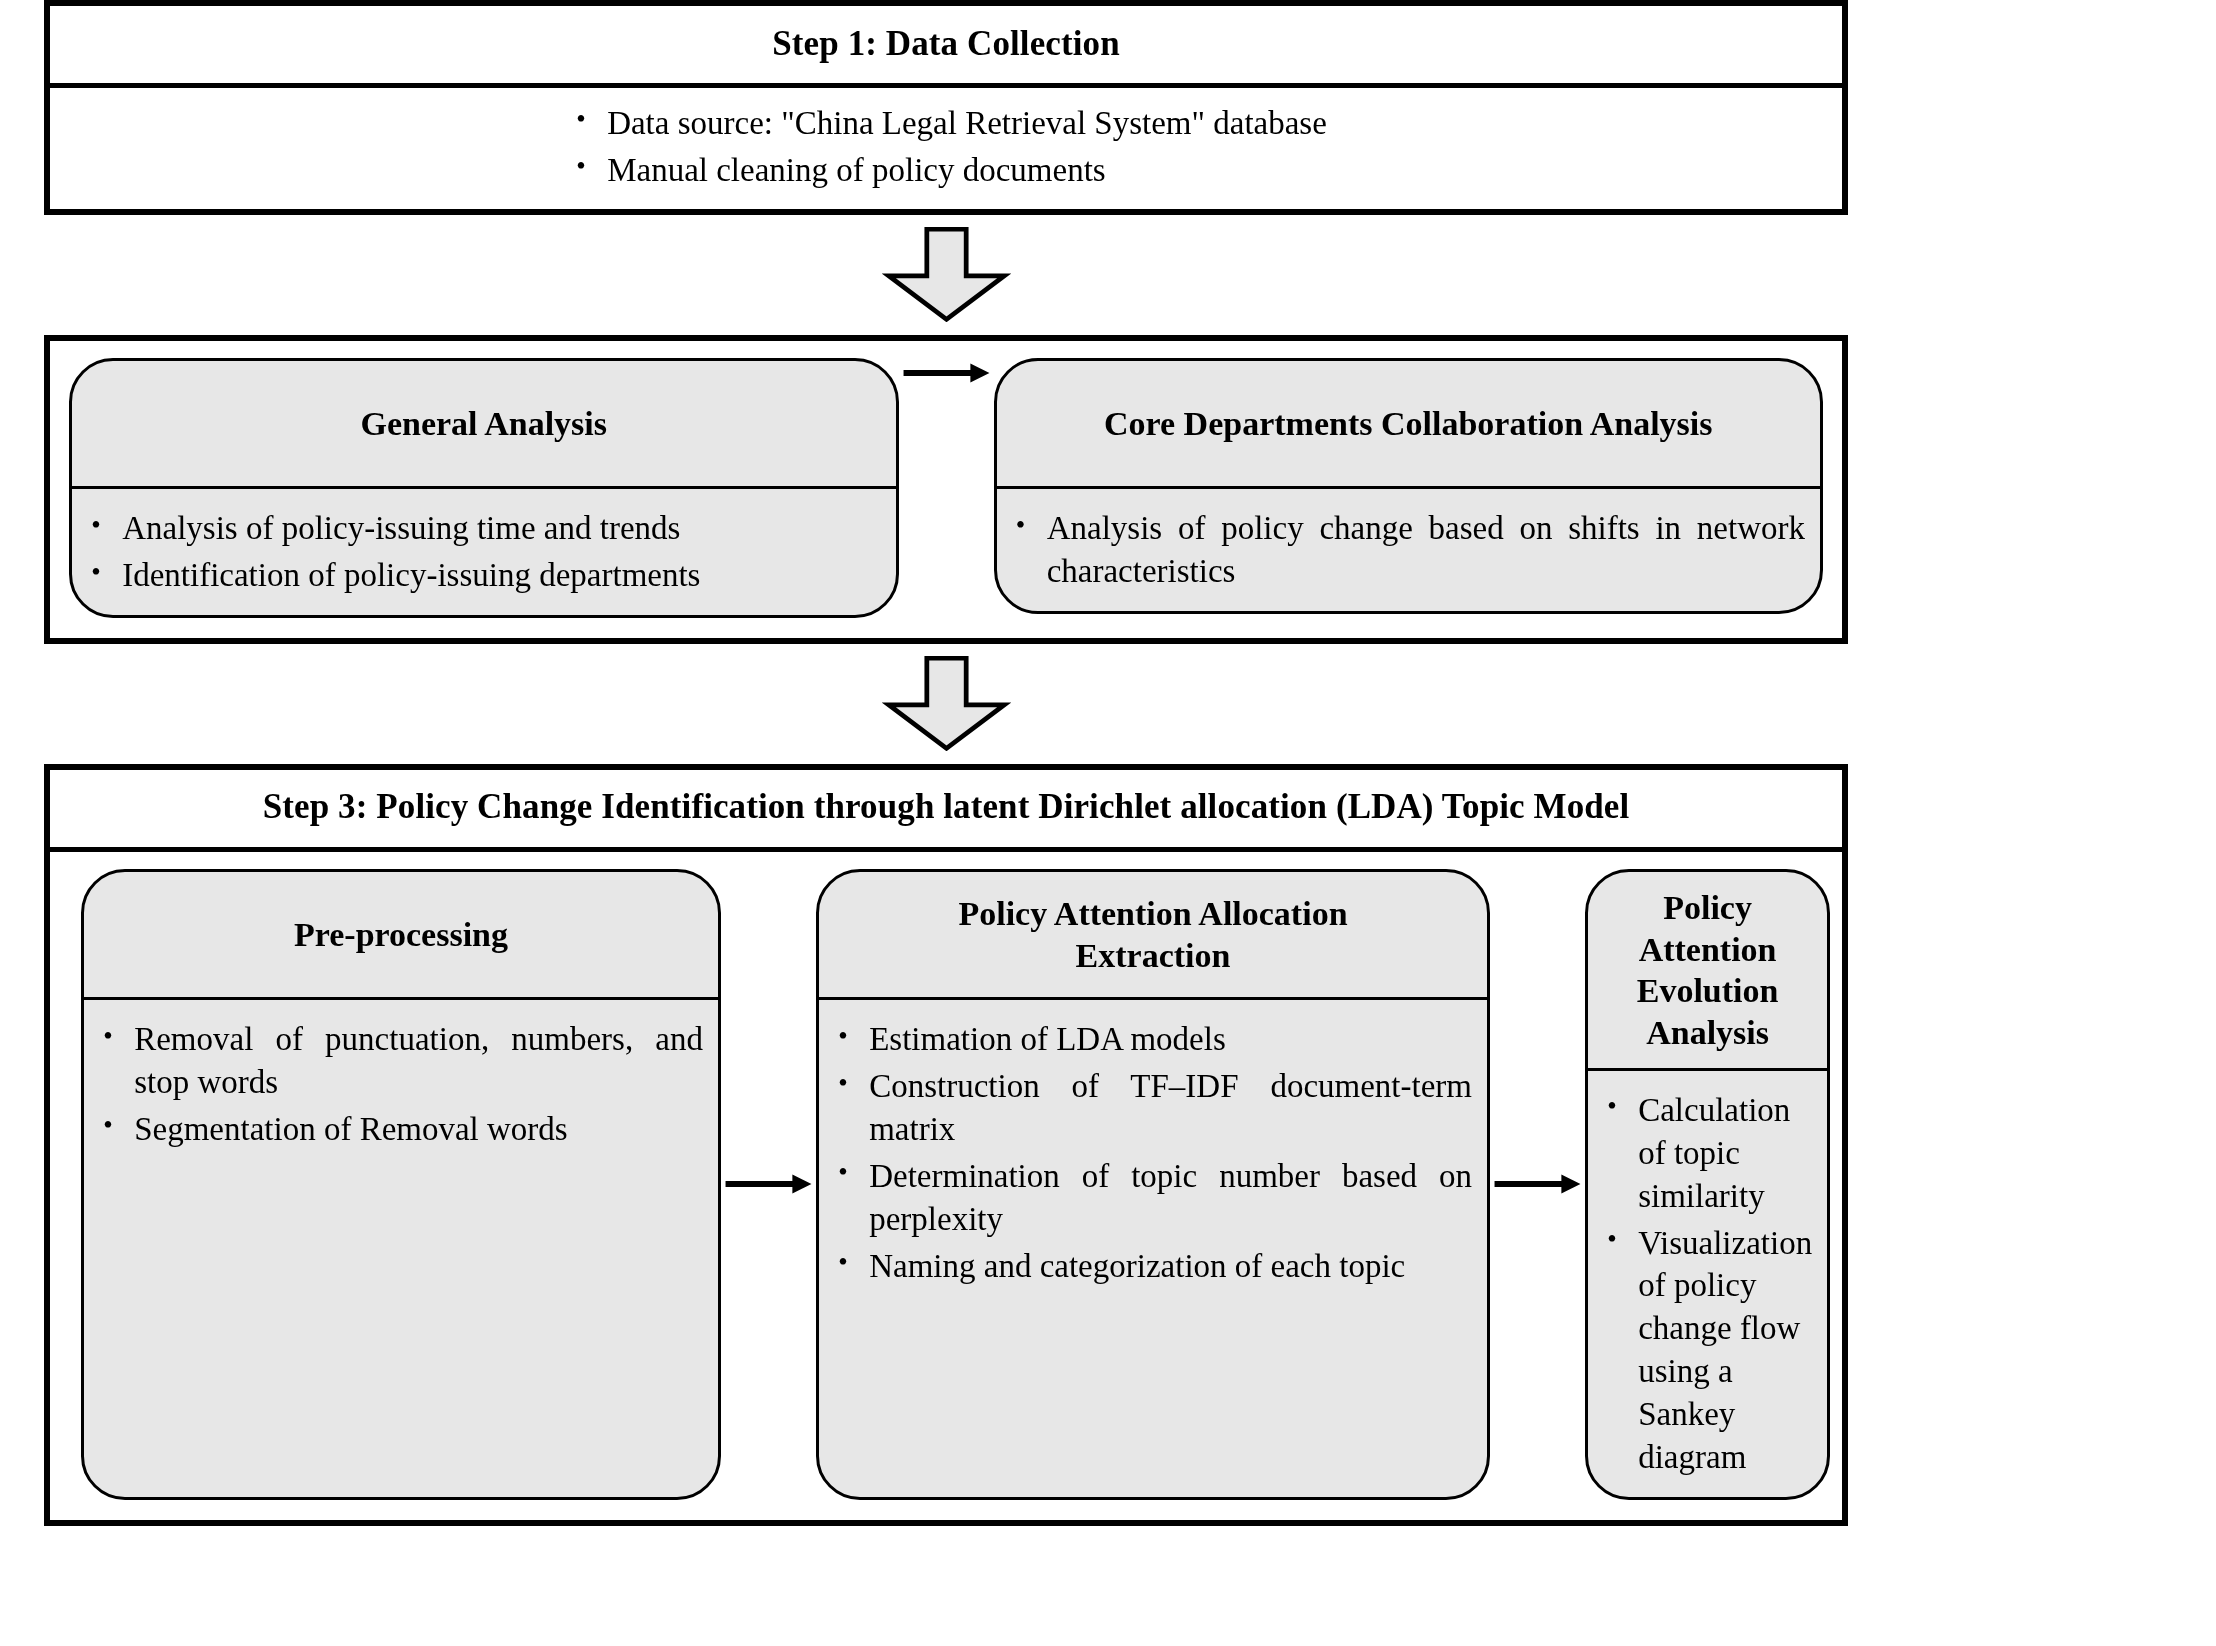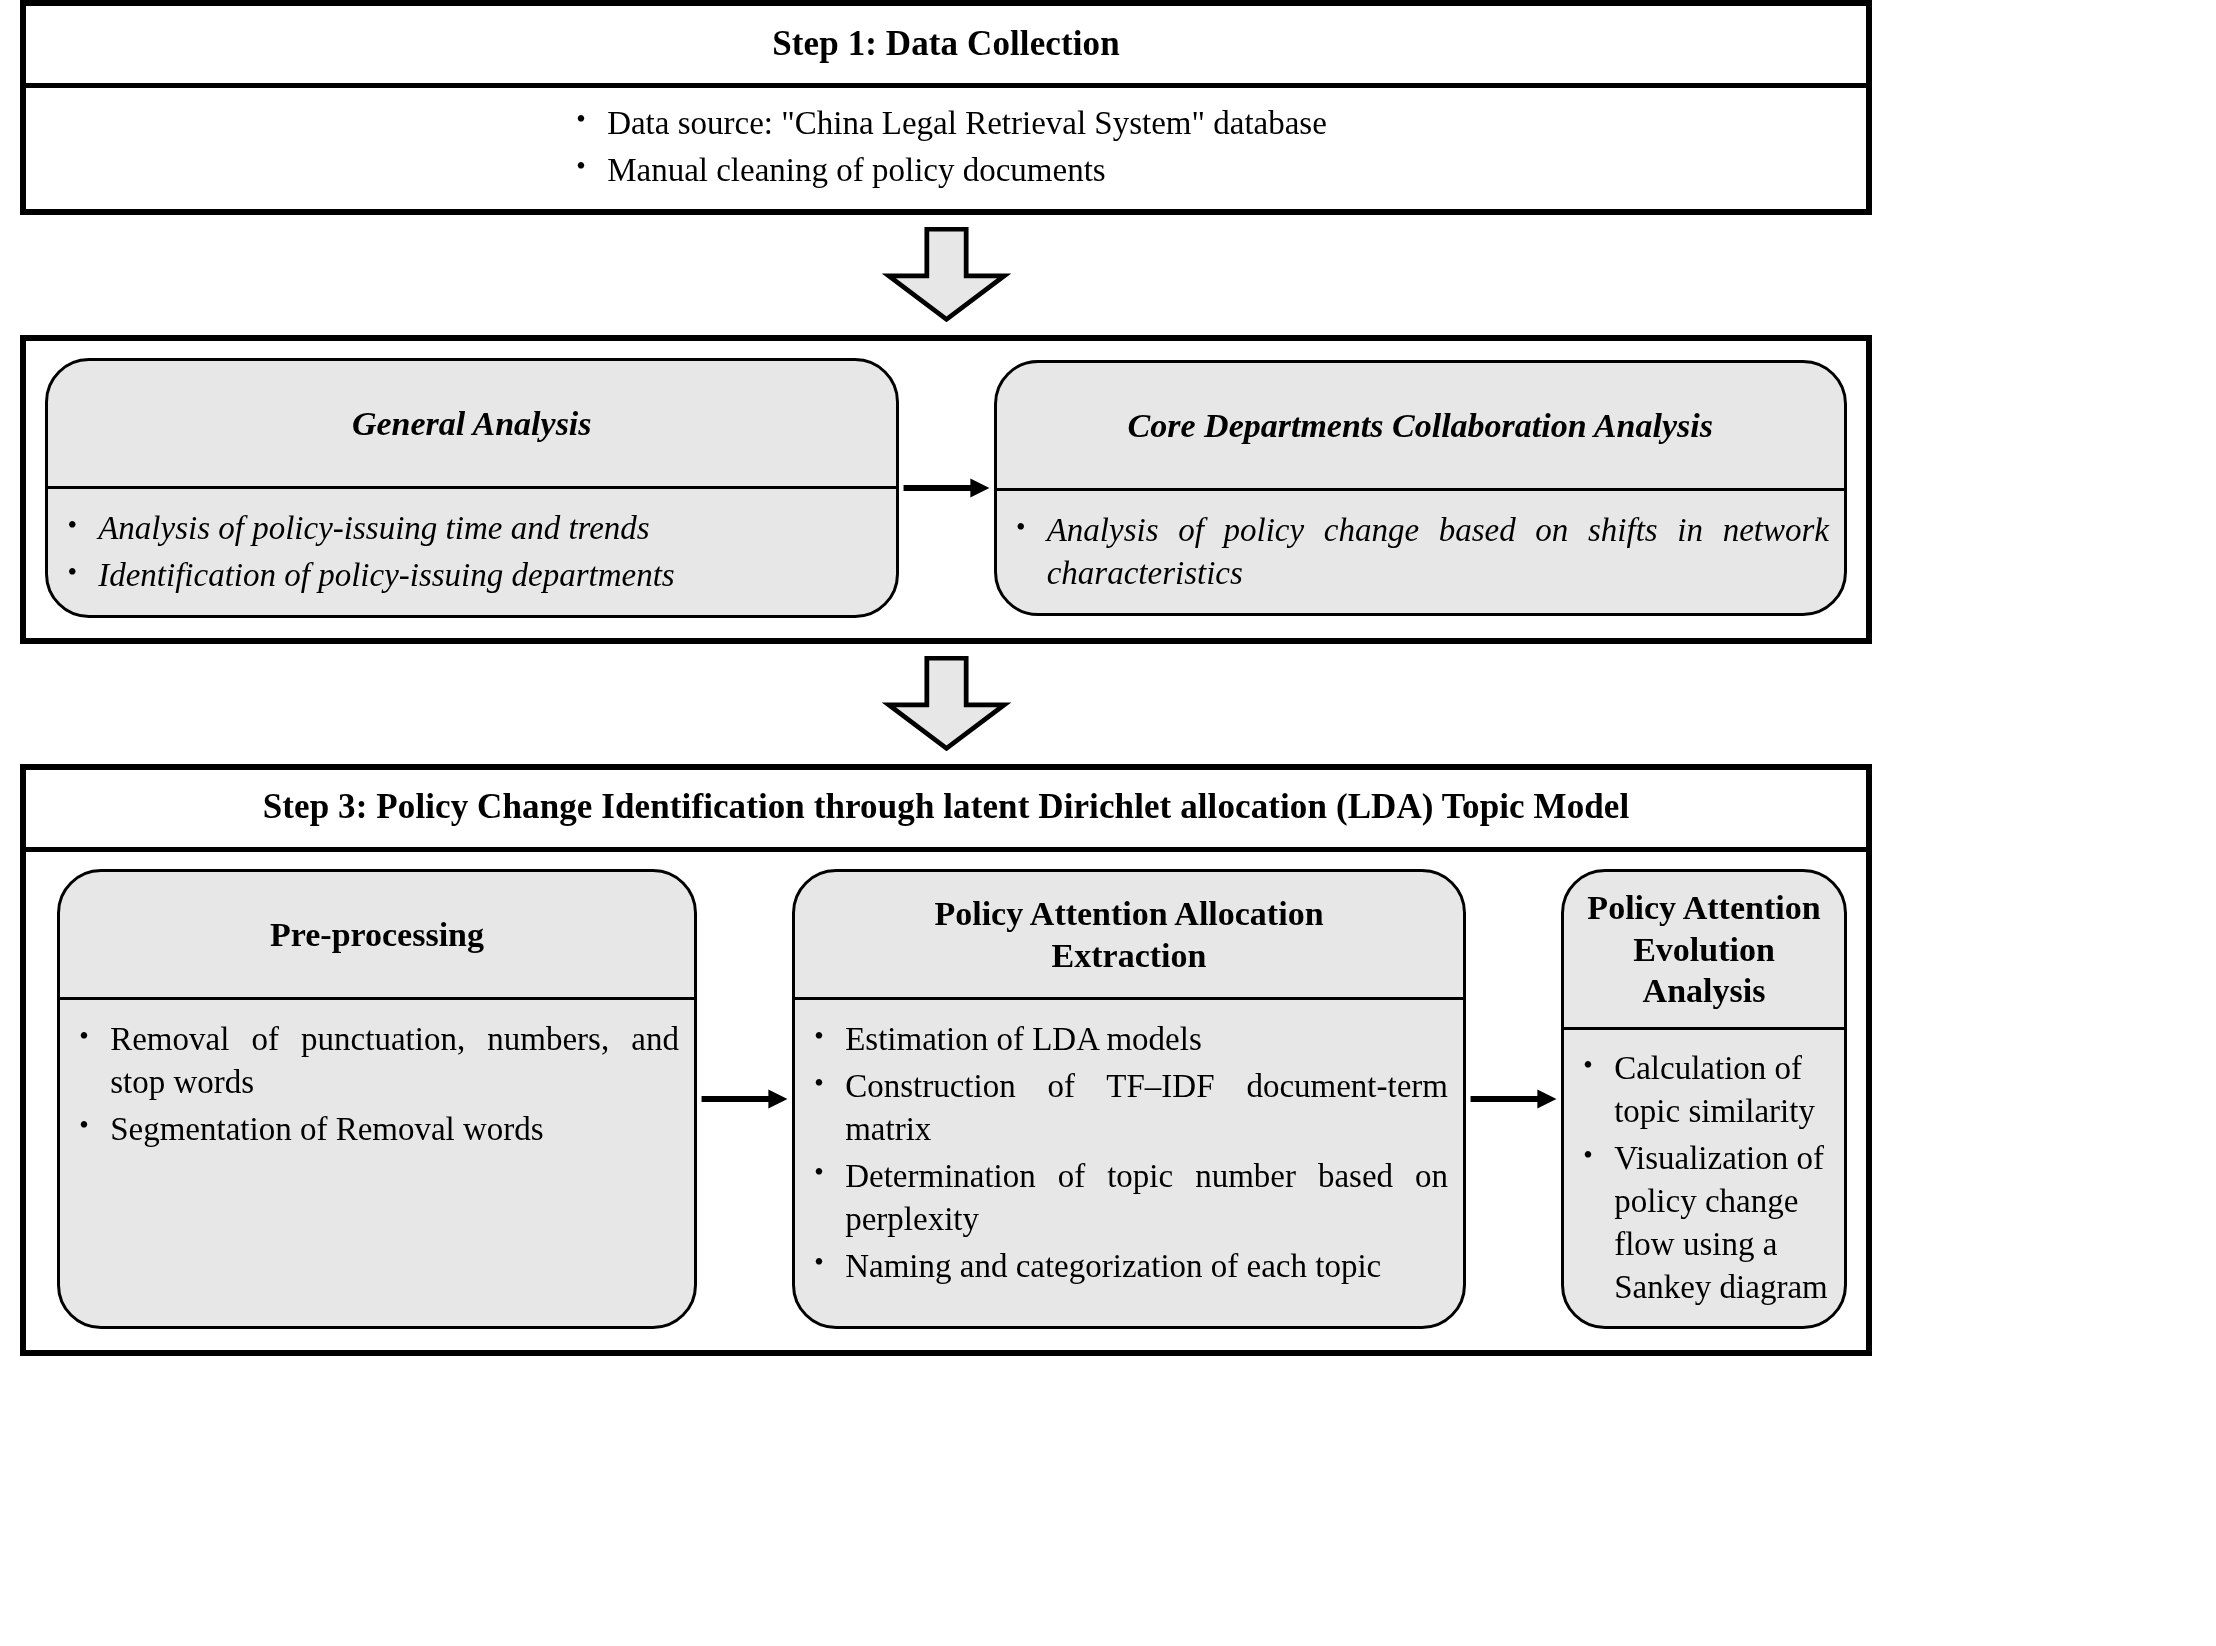--- a/index.html
+++ b/index.html
@@ -13,21 +13,21 @@
     font-family: "Liberation Serif", "DejaVu Serif", serif;
     color: #000000;
     overflow: hidden;
   }
 
   .page {
     position: relative;
     width: 1892px;
     height: 1646px;
     box-sizing: border-box;
-    padding: 0 20px;
+    padding: 0 44px;
   }
 
   
   .step-box {
     border: 6.1px solid #000000;
     background: #ffffff;
     box-sizing: border-box;
     width: 100%;
   }
 
@@ -111,22 +111,21 @@
   .panel-head.two-line { min-height: 95px; }
   .panel-head.one-line { min-height: 95px; }
   .panel-body {
     padding: 17.7px 15px 17.7px 8.2px;
     flex: 1 1 auto;
   }
 
   
   .row2 {
     display: flex;
-    align-items: center;
-    font-style: italic;
+    align-items: flex-start;
   }
   .row2 .panel { flex: 1 1 0; }
 
   
   .row3 {
     display: flex;
     align-items: stretch;
     margin-left: 12px;
   }
   .row3 .col { display: flex; }

